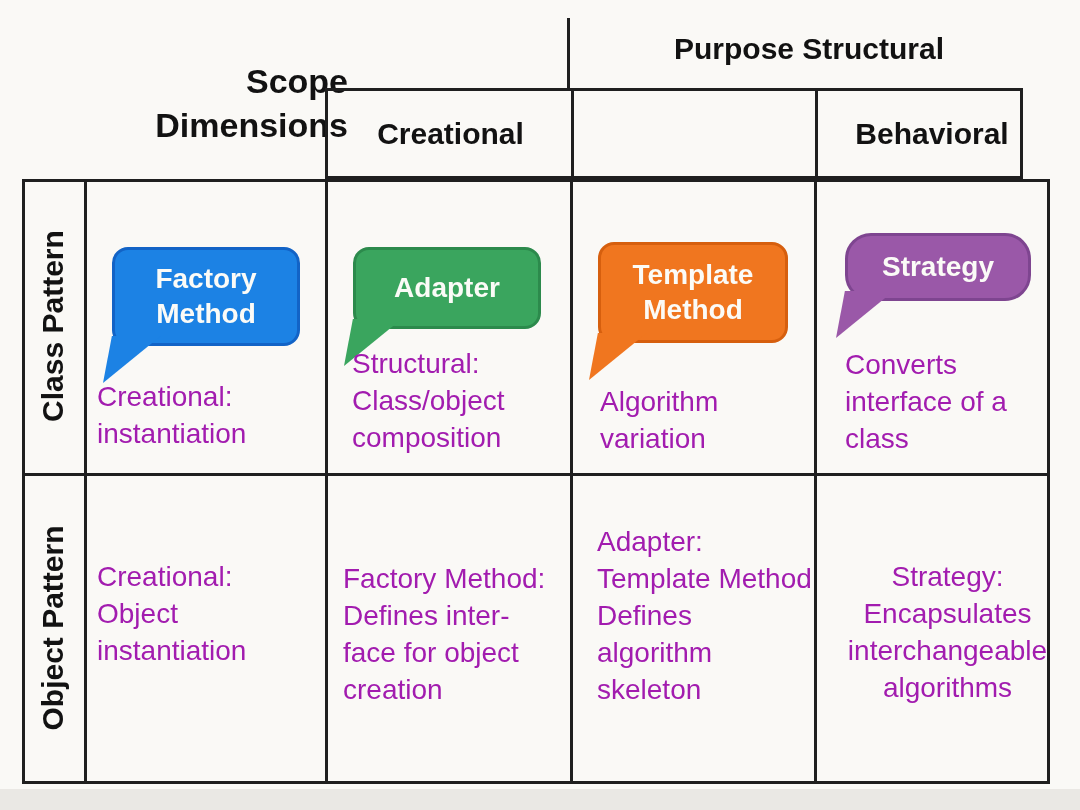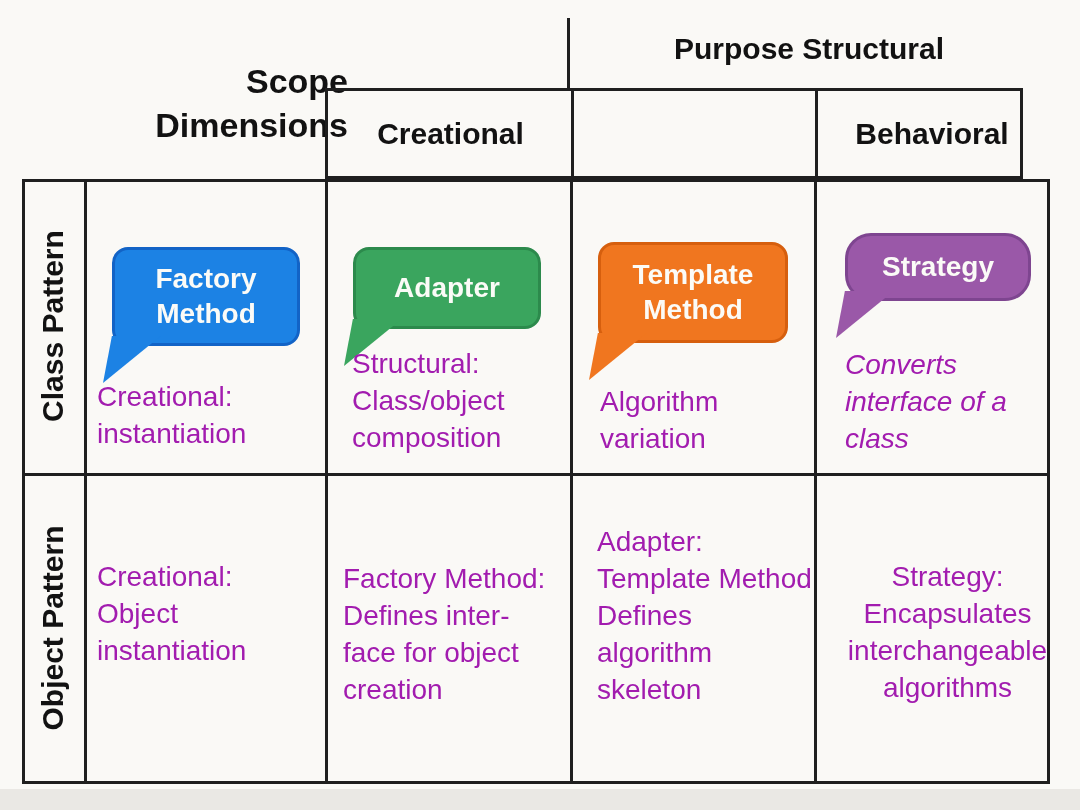--- a/index.html
+++ b/index.html
@@ -113,21 +113,21 @@
   .note{
     position:absolute;
     font-size:28px;
     line-height:1.32;
     white-space:pre-line;
     color:#a21caf;
   }
   .note.r1c1{left:97px;  top:379px; width:230px;}
   .note.r1c2{left:352px; top:346px; width:235px;}
   .note.r1c3{left:600px; top:384px; width:220px;}
-  .note.r1c4{left:845px; top:347px; width:215px;font-style:italic;}
+  .note.r1c4{left:845px; top:347px; width:215px;}
   .note.r2c1{left:97px;  top:559px; width:230px;}
   .note.r2c2{left:343px; top:561px; width:240px;}
   .note.r2c3{left:597px; top:524px; width:250px; overflow:visible;}
   .note.r2c4{left:830px; top:559px; width:235px;text-align:center;}
   
   .bottom-strip{
     position:absolute;
     left:0; top:789px; width:1080px; height:21px;
     background:#eae8e4;
   }

